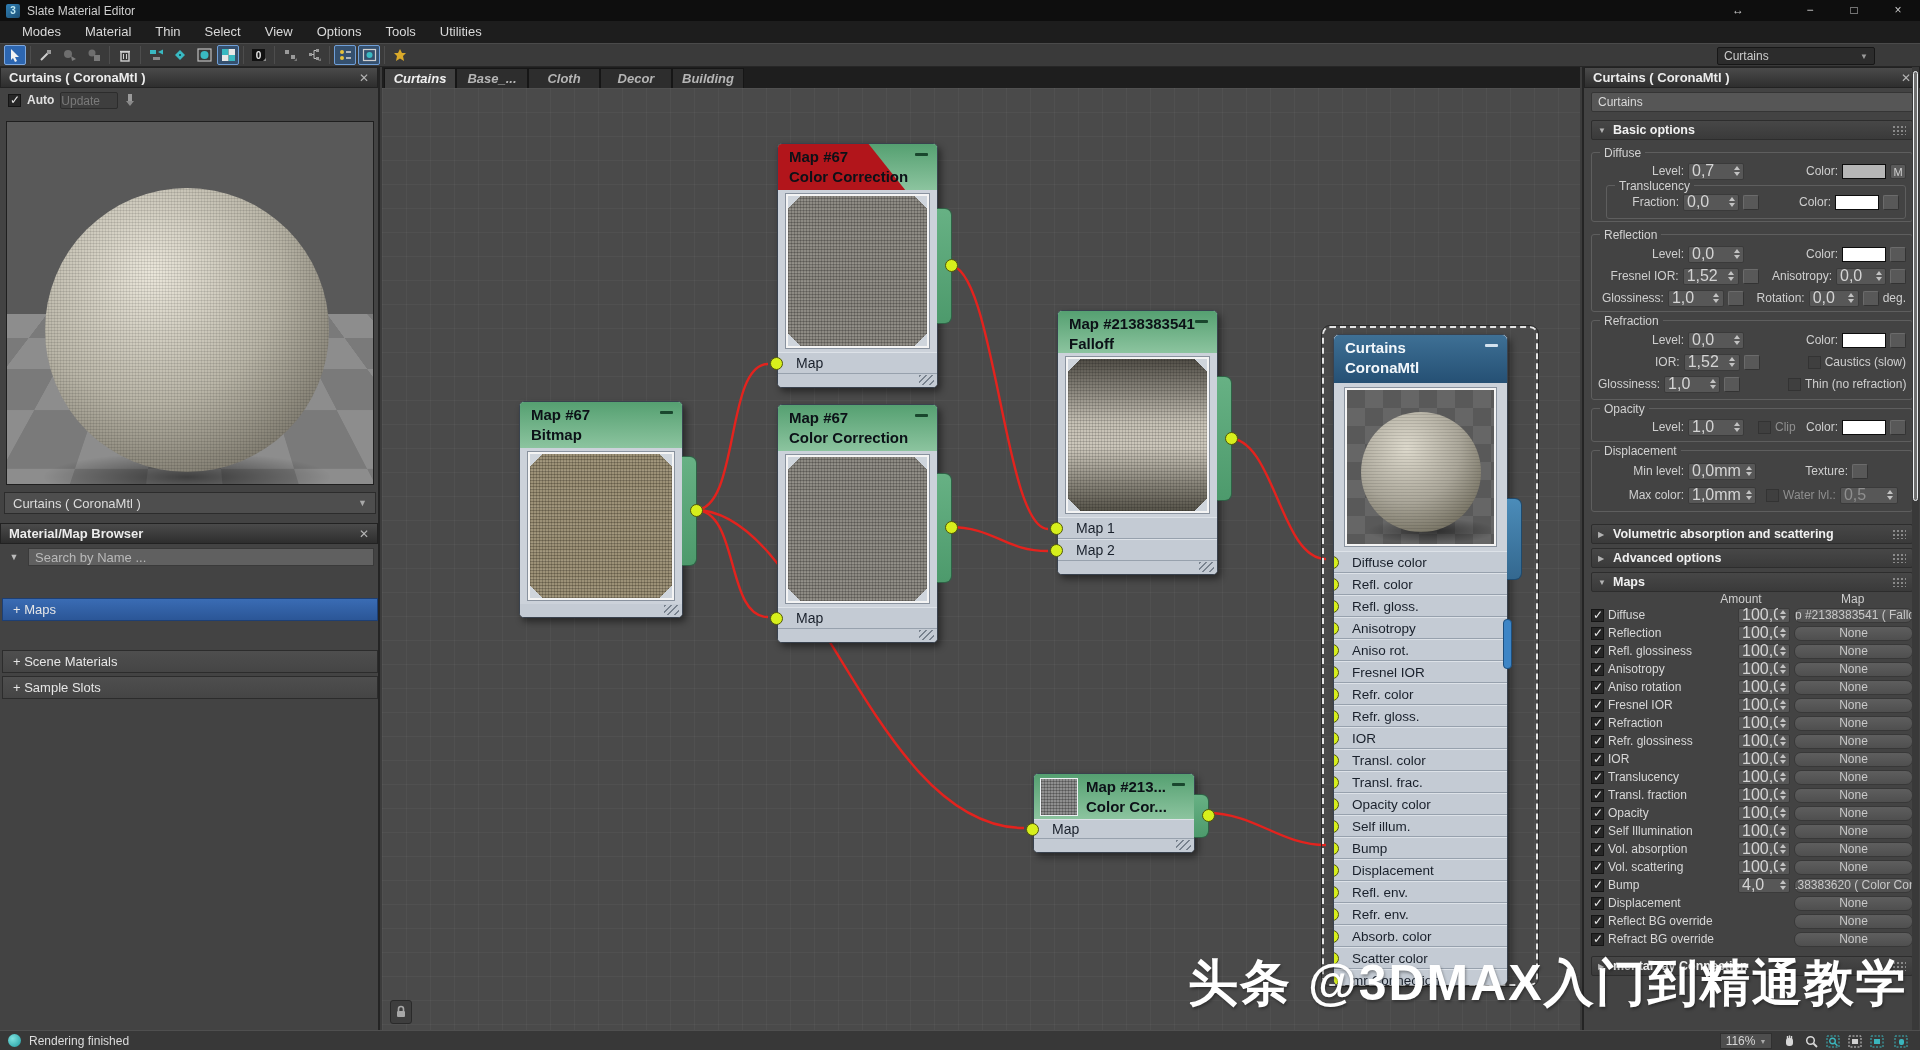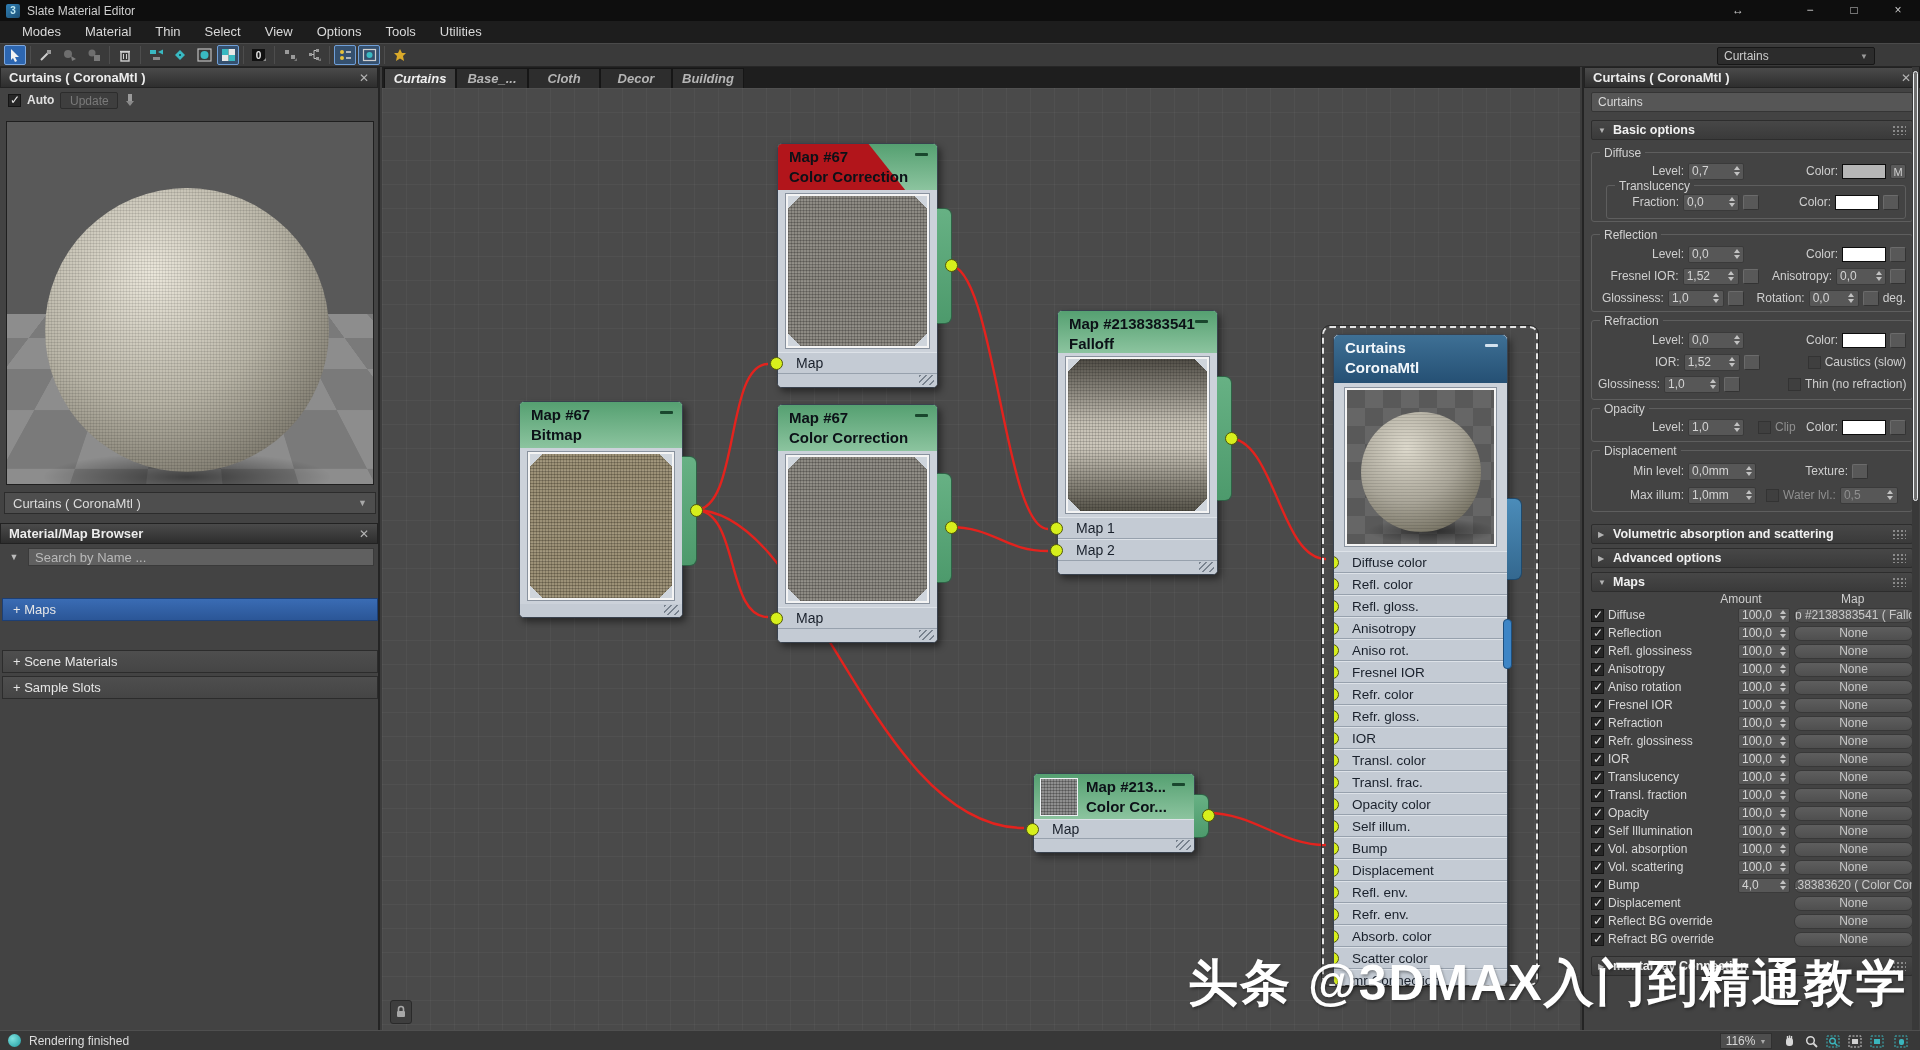--- a/index.html
+++ b/index.html
@@ -27,21 +27,21 @@
 
   
   #leftpanel { position:absolute; left:0; top:67px; width:380px; height:963px; background:#434343; border-right:2px solid #242424; z-index:5;}
   .panelhdr { height:21px; background:linear-gradient(#4a4a4a,#2e2e2e); border:1px solid #222; display:flex; align-items:center; padding:0 8px; font-size:13px; font-weight:bold; color:#ececec; }
   .panelhdr .x { margin-left:auto; color:#b5b5b5; font-size:12px; font-weight:normal; }
   #autorow { height:24px; display:flex; align-items:center; padding:0 8px; gap:6px; }
   .cb { width:13px; height:13px; background:#262626; border:1px solid #151515; position:relative; flex:0 0 auto;}
   .cb.checked:after { content:"\2713"; position:absolute; left:1px; top:-2px; font-size:12px; color:#e8e8e8; }
   .cb.dis { background:#3f3f3f; border-color:#333; }
   #autorow label { font-size:12px; color:#e0e0e0; font-weight:bold; }
-  #updatebtn { width:58px; height:17px; background:#3e3e3e; border:1px solid #2c2c2c; border-radius:2px; font-size:12px; color:#7a7a7a; text-align:center; line-height:16px; }
+  #updatebtn { width:58px; height:17px; background:#3e3e3e; border:1px solid #2c2c2c; border-radius:2px; font-size:12px; color:#7a7a7a; line-height:16px; }
   #preview { position:absolute; left:6px; top:54px; width:368px; height:364px; border:1px solid #1f1f1f; background:#595959; overflow:hidden; }
   .checker { background-image:
       linear-gradient(45deg,#666 25%,transparent 25%,transparent 75%,#666 75%),
       linear-gradient(45deg,#666 25%,transparent 25%,transparent 75%,#666 75%);
       background-position:0 0,32px 32px; background-size:64px 64px; background-color:#595959; }
   #preview .floor { position:absolute; left:-120px; right:-120px; bottom:-70px; height:240px;
       background-image:linear-gradient(45deg,#8d8d8d 25%,transparent 25%,transparent 75%,#8d8d8d 75%),linear-gradient(45deg,#8d8d8d 25%,transparent 25%,transparent 75%,#8d8d8d 75%);
       background-position:0 0,40px 40px; background-size:80px 80px; background-color:#7a7a7a;
       transform:perspective(300px) rotateX(58deg); transform-origin:top center; }
   #preview .shadow { position:absolute; left:35px; top:330px; width:290px; height:50px; background:radial-gradient(ellipse at center, rgba(0,0,0,.55), rgba(0,0,0,0) 70%); }
@@ -124,21 +124,21 @@
   .rollout { height:20px; background:linear-gradient(#474747,#3a3a3a); border:1px solid #2d2d2d; border-radius:2px; display:flex; align-items:center; padding:0 6px; gap:7px; }
   .rollout .arrow { font-size:8px; color:#b3b3b3; width:8px; }
   .rollout .rtitle { font-size:12.5px; font-weight:bold; color:#f0f0f0; }
   .rollout .gripdots { margin-left:auto; width:14px; height:10px; background:radial-gradient(#8a8a8a 1px, transparent 1.2px); background-size:4px 4px; }
   .gbox { position:relative; border:1px solid #5e5e5e; border-radius:3px; padding-top:8px; }
   .gbox > .glabel { position:absolute; top:-7px; left:8px; background:#434343; padding:0 4px; color:#d2d2d2; font-size:12px; }
   .prow { display:flex; align-items:center; height:24px; padding:0 6px; gap:4px; }
   .lab { color:#cfcfcf; text-align:right; white-space:nowrap; }
   .lab.dim { color:#8f8f8f; }
   .spin { display:flex; align-items:center; width:56px; height:17px; background:#575757; border:1px solid #3a3a3a; border-radius:2px; flex:0 0 auto;}
-  .spin .val { flex:1; padding:0 3px; color:#d4d4d4; font-size:12px; white-space:nowrap; overflow:hidden;}
+  .spin .val { flex:1; padding:0 3px; color:#d4d4d4; font-size:16px; white-space:nowrap; overflow:hidden;}
   .spin .val.dim { color:#8f8f8f; }
   .spin .arrs { width:11px; display:flex; flex-direction:column; align-items:center; gap:2px; padding-right:2px;}
   .spin .up { width:0;height:0;border-left:3.5px solid transparent;border-right:3.5px solid transparent;border-bottom:4px solid #c2c2c2;}
   .spin .dn { width:0;height:0;border-left:3.5px solid transparent;border-right:3.5px solid transparent;border-top:4px solid #c2c2c2;}
   .mapsq { width:16px; height:15px; background:#585858; border:1px solid #6b6b6b; border-right-color:#333; border-bottom-color:#333; border-radius:2px; flex:0 0 auto;}
   .sw { width:44px; height:15px; background:#ffffff; border:1px solid #0d0d0d; flex:0 0 auto;}
   .sw.gray { background:#b6b6b6; }
   .mbtn { width:16px; height:15px; background:#5a5a5a; border:1px solid #3a3a3a; border-radius:2px; color:#d0d0d0; font-size:11px; text-align:center; line-height:14px; flex:0 0 auto;}
   .colhdr { display:flex; height:14px; align-items:center; color:#cfcfcf; }
   .mrow { display:flex; align-items:center; height:18px; gap:4px; }
@@ -736,21 +736,21 @@
             <span class="arrs">
               <span class="up"></span>
               <span class="dn"></span>
             </span>
           </div>
         <span class="lab" style="width:70px; margin-left:auto">Texture:</span>
         <span class="mapsq"></span>
         <span style="width:34px"></span>
       </div>
       <div class="prow" style="height:24px">
-        <span class="lab" style="width:86px">Max illum:</span>
+        <span class="lab" style="width:86px">Max color:</span>
         <div class="spin" style="width:68px">
             <span class="val">1,0mm</span>
             <span class="arrs">
               <span class="up"></span>
               <span class="dn"></span>
             </span>
           </div>
         <span class="cb dis" style="margin-left:6px"></span>
         <span class="lab dim">Water lvl.:</span>
         <div class="spin" style="width:58px">

